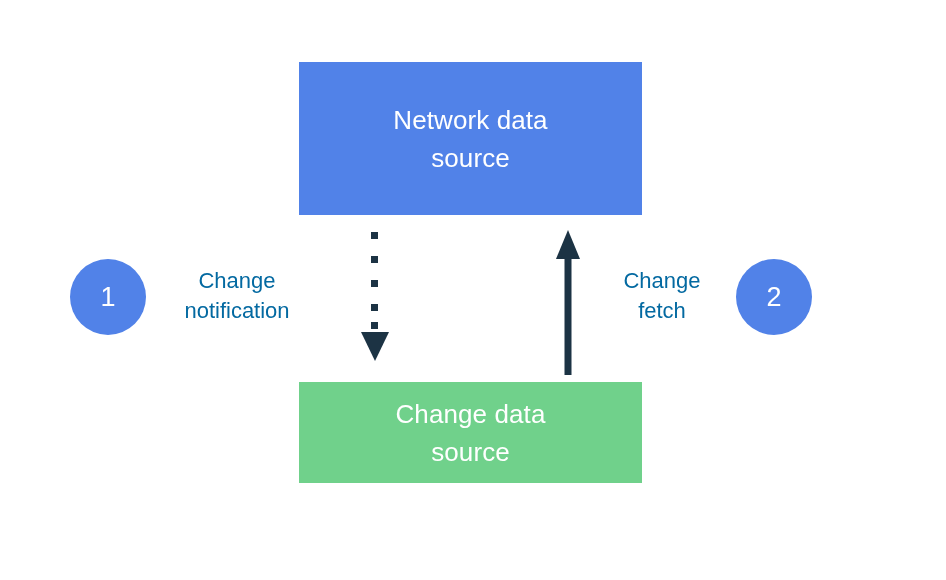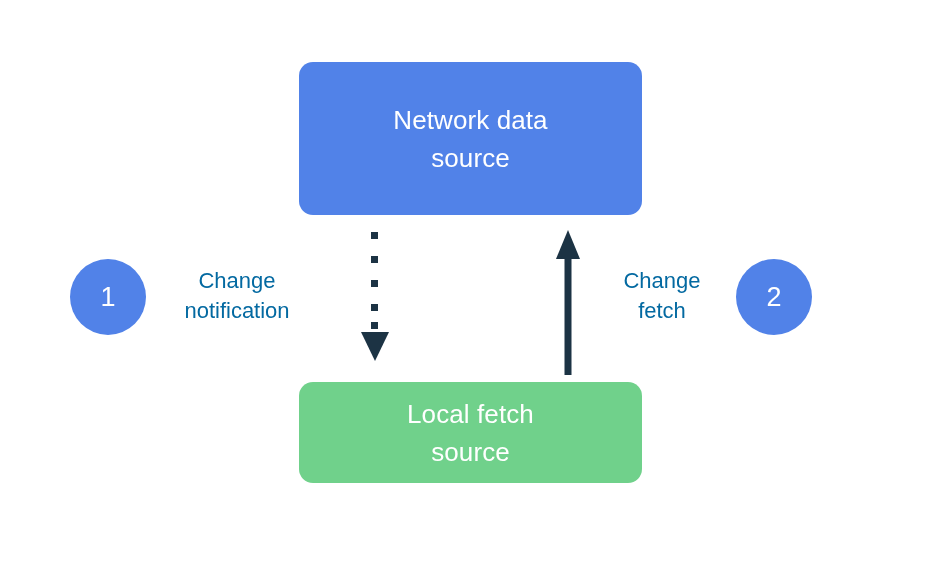--- a/index.html
+++ b/index.html
@@ -18,21 +18,21 @@
     overflow: hidden;
   }
 
   
   .node {
     position: absolute;
     display: flex;
     align-items: center;
     justify-content: center;
     text-align: center;
-    border-radius: 14px;
+    border-radius: 0;
     color: #ffffff;
     font-size: 26px;
     line-height: 38px;
     letter-spacing: 0.1px;
     box-sizing: border-box;
     padding: 0 14px;
   }
   .node-label {
     display: block;
     white-space: pre-line;
@@ -104,21 +104,21 @@
 <body>
 
 <div id="canvas">
 
   <div class="node" id="network-node">
     <span class="node-label">Network data
 source</span>
   </div>
 
   <div class="node" id="local-node">
-    <span class="node-label">Local fetch
+    <span class="node-label">Change data
 source</span>
   </div>
 
   <div class="step-circle" id="step-circle-1">
     <span>1</span>
   </div>
 
   <div class="step-circle" id="step-circle-2">
     <span>2</span>
   </div>

